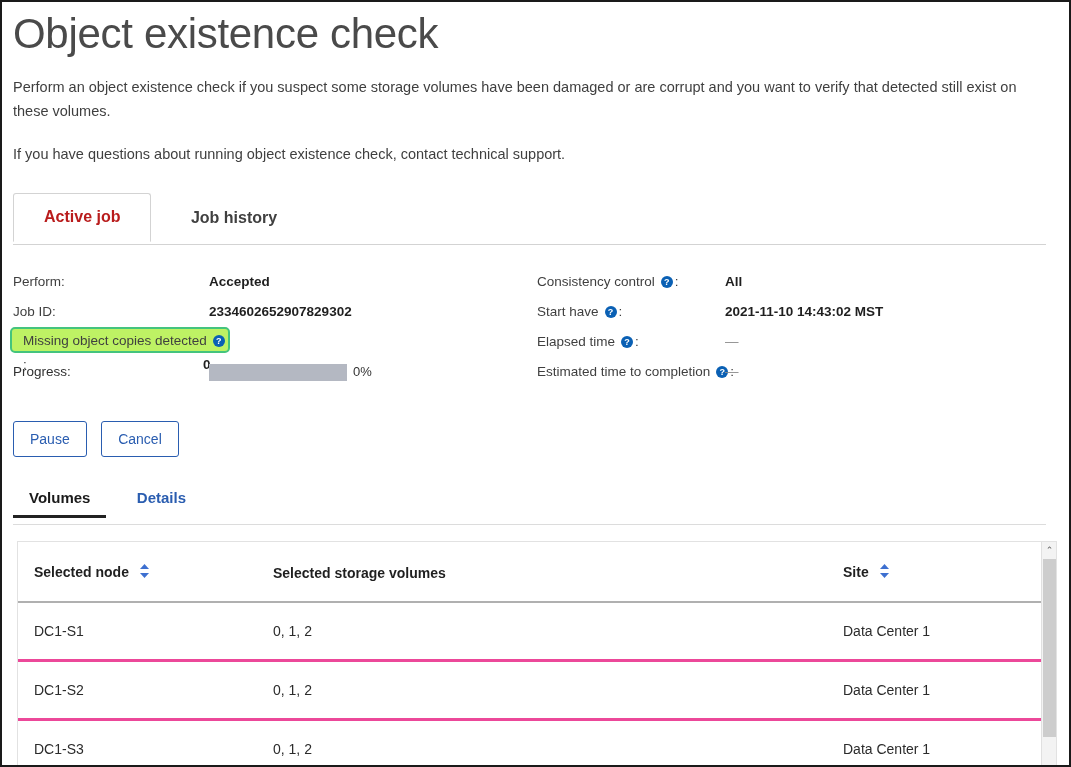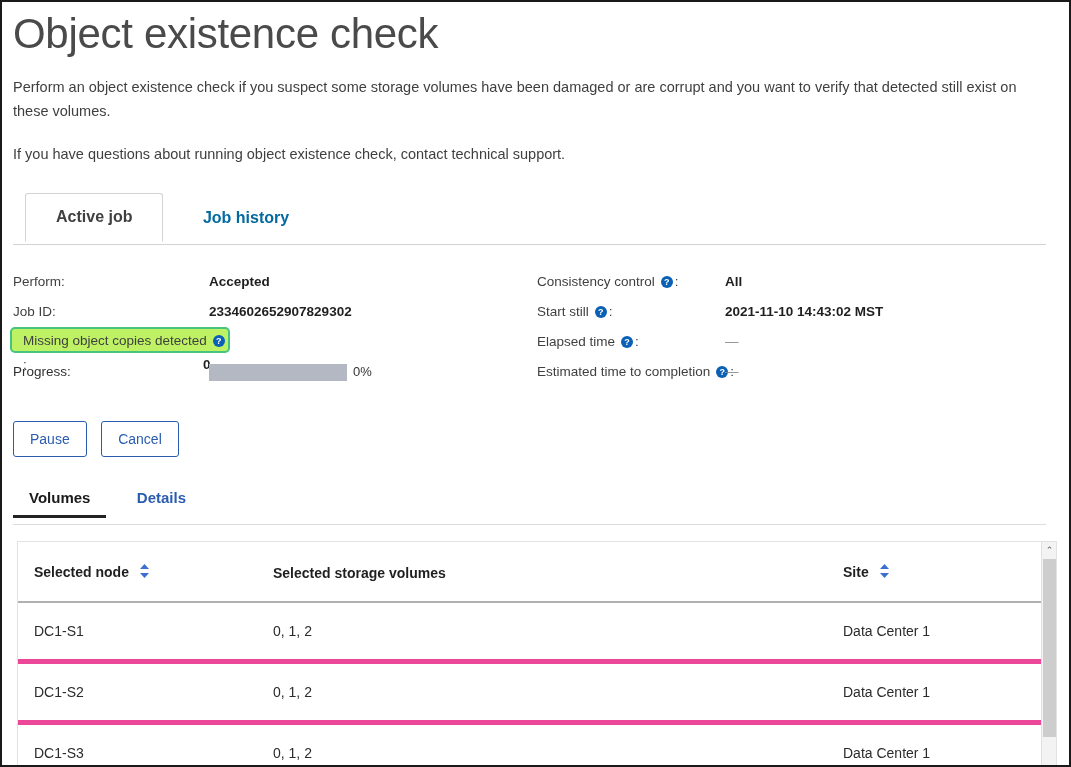--- a/index.html
+++ b/index.html
@@ -64,29 +64,29 @@
     position: relative;
     display: inline-block;
     font-size: 16px;
     font-weight: bold;
     padding: 14px 30px 15px 30px;
     cursor: pointer;
     vertical-align: bottom;
     z-index: 2;
   }
   .tab.active {
-    color: #404040;
+    color: #b91c1c;
     background: #fff;
     border: 1px solid #d3d3d3;
     border-bottom: 1px solid #fff;
-    margin-left: 12px;
+    margin-left: 0;
     border-radius: 3px 3px 0 0;
   }
   .tab.inactive {
-    color: #0369a1;
+    color: #404040;
     border: 1px solid transparent;
     border-bottom: none;
     margin-left: 4px;
   }
 
   
   .details {
     position: relative;
     margin-top: 22px;
     height: 128px;
@@ -231,21 +231,21 @@
     font-weight: bold;
     color: #1f1f1f;
     padding: 22px 0 20px 0;
     border-bottom: 2px solid #b0b0b0;
     white-space: nowrap;
   }
   .tbl td {
     font-size: 14px;
     color: #2b2b2b;
     padding: 20px 0;
-    border-bottom: 5px solid #ec4899;
+    border-bottom: 3px solid #ec4899;
   }
   .c1 { width: 255px; padding-left: 16px !important; }
   .c2 { width: 570px; }
   .c3 { width: 200px; }
   .sort-ic {
     display: inline-block;
     margin-left: 10px;
     vertical-align: -1px;
     cursor: pointer;
   }
@@ -320,21 +320,21 @@
       </div>
 
       <div class="col-right">
 
         <div class="row">
           <span class="lbl">Consistency control</span><span class="help">?</span><span class="lbl">:</span>
           <span class="val">All</span>
         </div>
 
         <div class="row">
-          <span class="lbl">Start still</span><span class="help">?</span><span class="lbl">:</span>
+          <span class="lbl">Start have</span><span class="help">?</span><span class="lbl">:</span>
           <span class="val">2021-11-10 14:43:02 MST</span>
         </div>
 
         <div class="row">
           <span class="lbl">Elapsed time</span><span class="help">?</span><span class="lbl">:</span>
           <span class="val dash">—</span>
         </div>
 
         <div class="row">
           <span class="lbl">Estimated time to completion</span><span class="help">?</span><span class="lbl">:</span>

